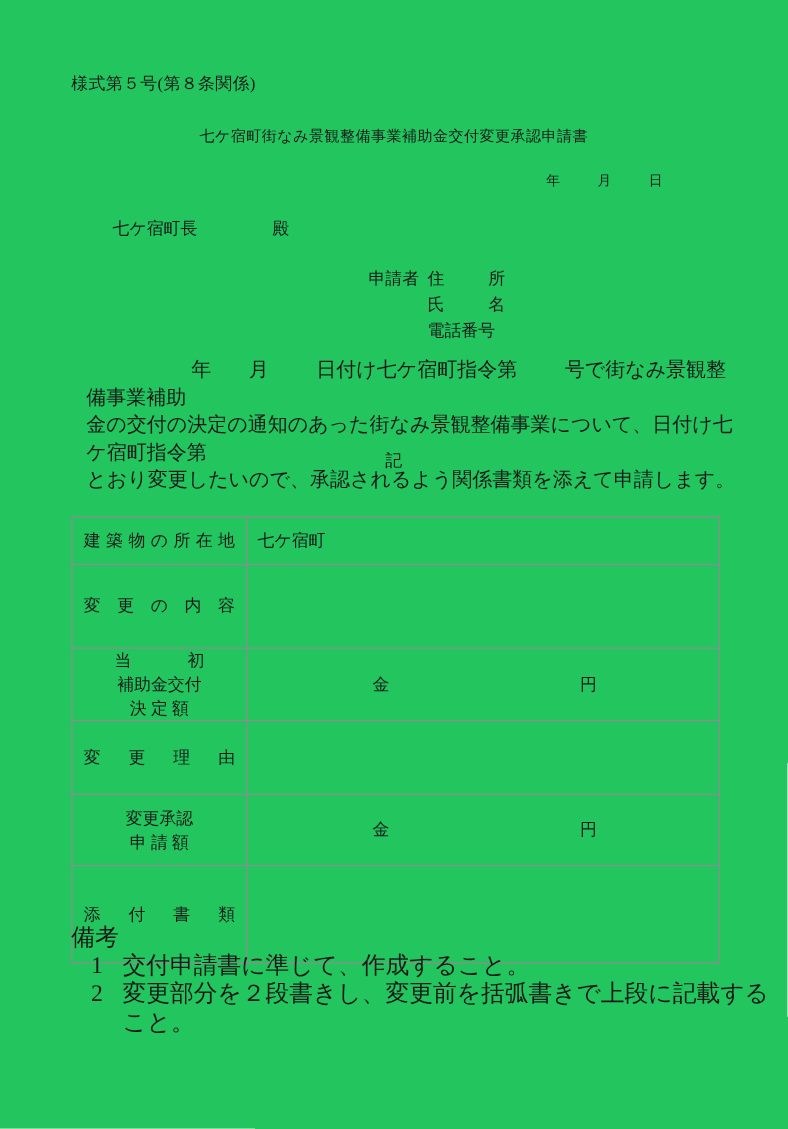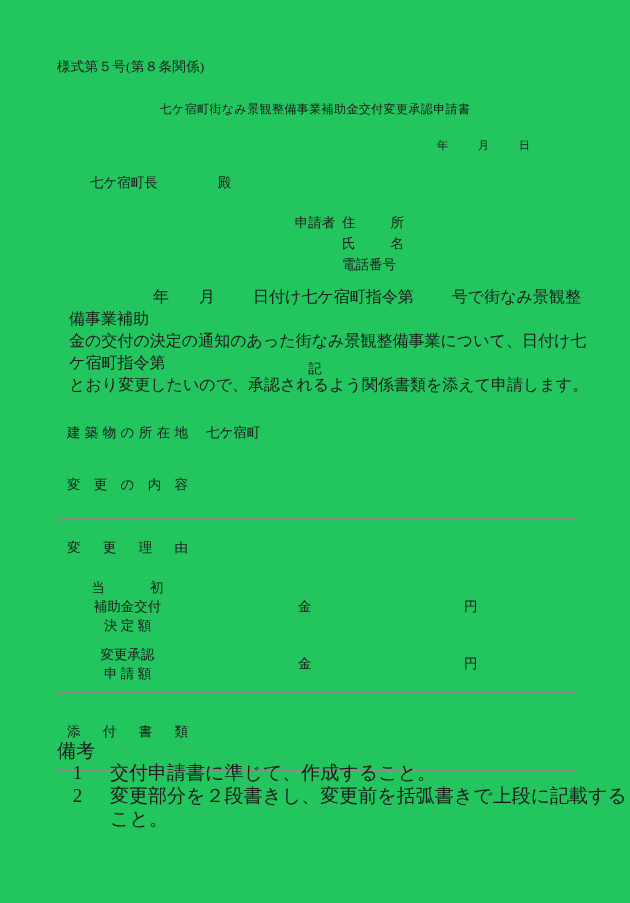--- a/index.html
+++ b/index.html
@@ -175,21 +175,21 @@
   .notes-title { line-height: 21px; }
   .note-item {
     display: flex;
     line-height: 23px;
   }
   .note-num {
     width: 41px;
     text-align: center;
     flex: none;
   }
-  .note-text { flex: 1; margin-left: 12px; }
+  .note-text { flex: 1; }
 </style>
 </head>
 <body>
 
 <div class="page">
 
   <div class="t form-no">様式第５号(第８条関係)</div>
 
   <div class="t doc-title">七ケ宿町街なみ景観整備事業補助金交付変更承認申請書</div>
 
@@ -240,45 +240,45 @@
 
       <tr style="height:67px">
         <td class="label">
           <span class="dist">変更の内容</span>
         </td>
         <td class="value">
           <span class="cell-text"></span>
         </td>
       </tr>
 
-      <tr style="height:59px">
-        <td class="label">
-          <span class="dist">変更理由</span>
-        </td>
-        <td class="value">
-          <span class="cell-text"></span>
-        </td>
-      </tr>
-
       <tr style="height:53px">
         <td class="label">
           <span class="stack">
             <span class="ln j">当　　初</span>
             <span class="ln">補助金交付</span>
             <span class="ln">決 定 額</span>
           </span>
         </td>
         <td class="value">
           <span class="money-row">
             <span class="money-kin">金</span>
             <span class="money-yen">円</span>
           </span>
         </td>
       </tr>
 
+      <tr style="height:59px">
+        <td class="label">
+          <span class="dist">変更理由</span>
+        </td>
+        <td class="value">
+          <span class="cell-text"></span>
+        </td>
+      </tr>
+
       <tr style="height:57px">
         <td class="label">
           <span class="stack">
             <span class="ln">変更承認</span>
             <span class="ln">申 請 額</span>
           </span>
         </td>
         <td class="value">
           <span class="money-row">
             <span class="money-kin">金</span>

